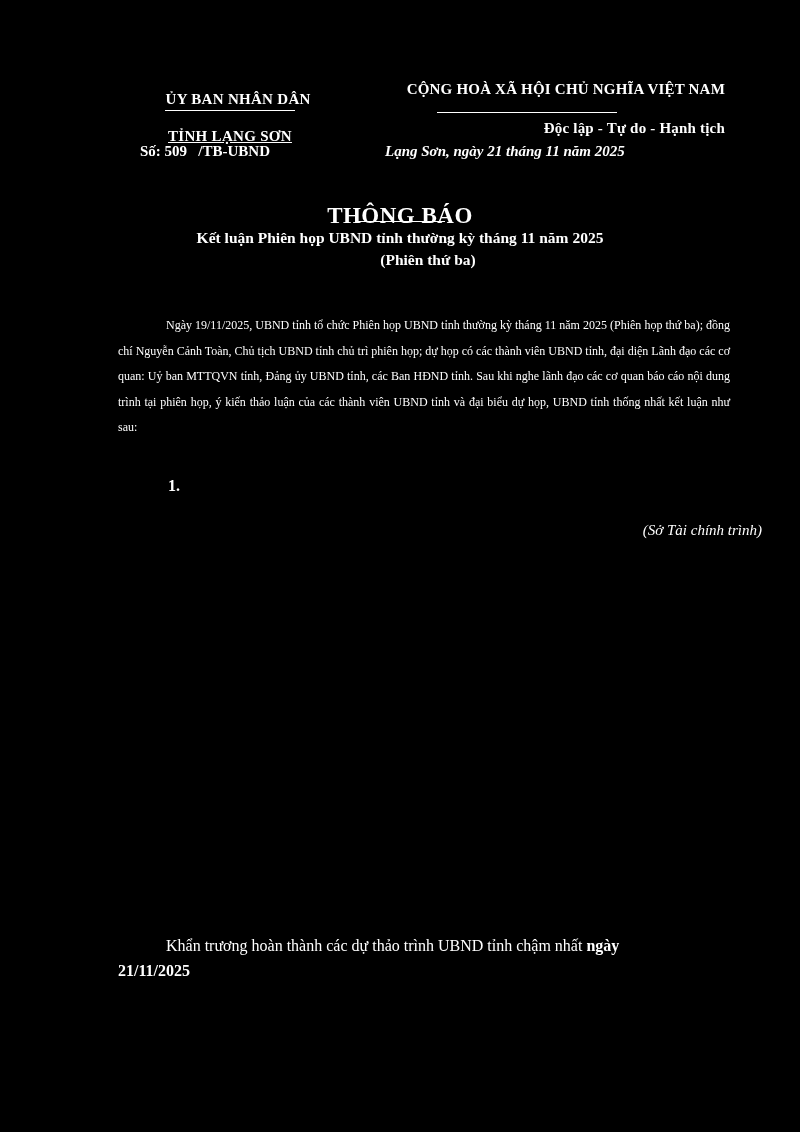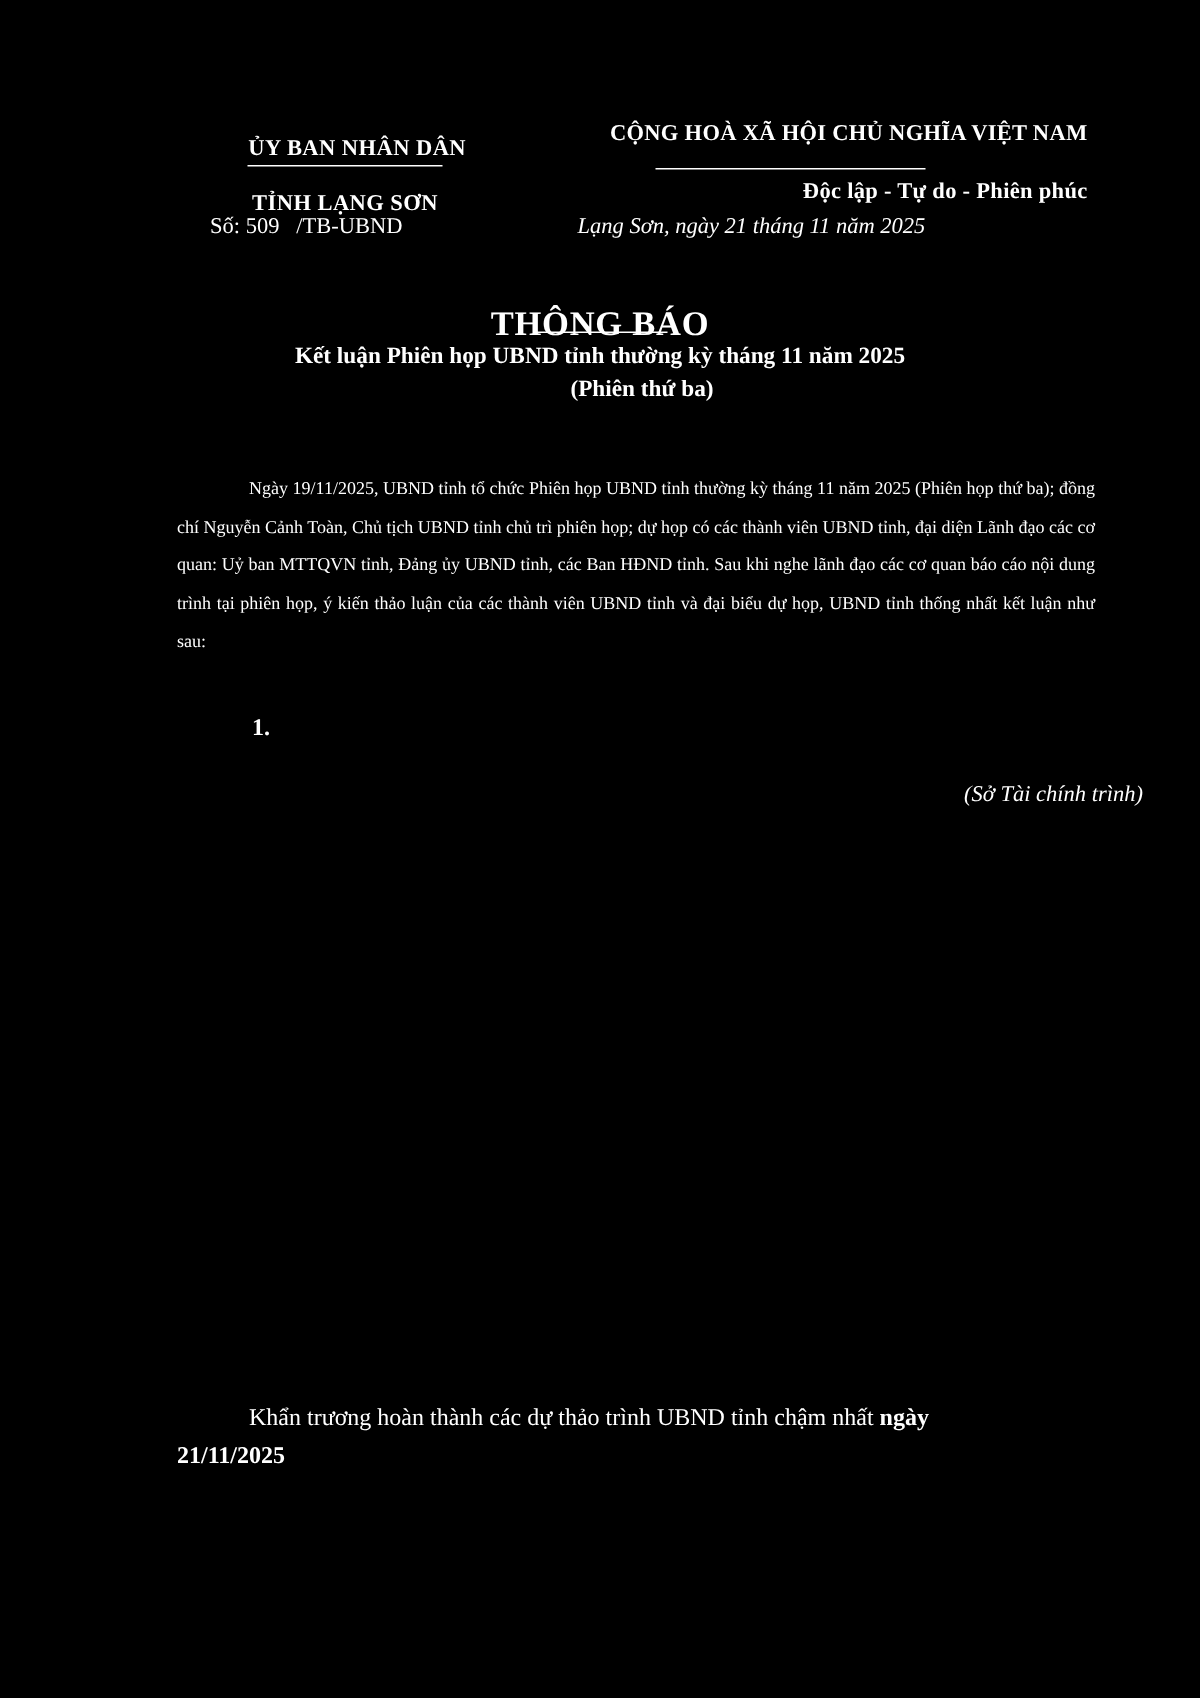--- a/index.html
+++ b/index.html
@@ -22,33 +22,34 @@
     width: 800px;
     height: 1132px;
     background: #000000;
   }
 
   
   .txt {
     position: absolute;
     white-space: pre;
     line-height: 1.15;
+    font-weight: bold;
   }
 
   
   .hdr-left {
     left: 120px;
     top: 74px;
     width: 220px;
     text-align: center;
     font-size: 15px;
     font-weight: bold;
     letter-spacing: 0.3px;
   }
-  .hdr-left .l2 { display: block; margin-top: 2px; }
+  .hdr-left .l2 { display: block; margin-top: 2px; text-decoration: underline; }
 
   .hdr-right {
     left: 335px;
     top: 64px;
     width: 390px;
     text-align: right;
     font-size: 15px;
     font-weight: bold;
     letter-spacing: 0.2px;
   }
@@ -171,21 +172,21 @@
 <div class="page">
 
   <div class="txt hdr-left">
     <span>ỦY BAN NHÂN DÂN</span>
     <span class="l2">TỈNH LẠNG SƠN</span>
   </div>
   <div class="hdr-underline" id="ul-left"></div>
 
   <div class="txt hdr-right">
     <span>CỘNG HOÀ XÃ HỘI CHỦ NGHĨA VIỆT NAM</span>
-    <span class="l2">Độc lập - Tự do - Phiên phúc</span>
+    <span class="l2">Độc lập - Tự do - Hạnh tịch</span>
   </div>
   <div class="hdr-underline" id="ul-right"></div>
 
   <div class="txt so-line">Số: 509   /TB-UBND</div>
 
   <div class="txt date-line">Lạng Sơn, ngày 21 tháng 11 năm 2025</div>
 
   <div class="txt title-main">THÔNG BÁO</div>
   <div class="hdr-underline" id="ul-title"></div>
   <div class="txt title-sub">Kết luận Phiên họp UBND tỉnh thường kỳ tháng 11 năm 2025</div>

